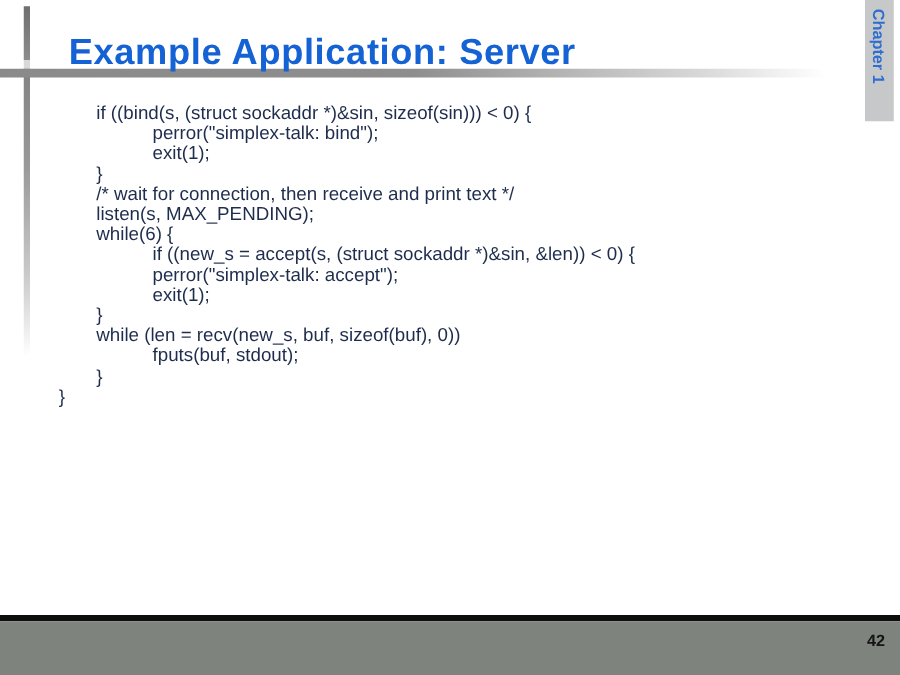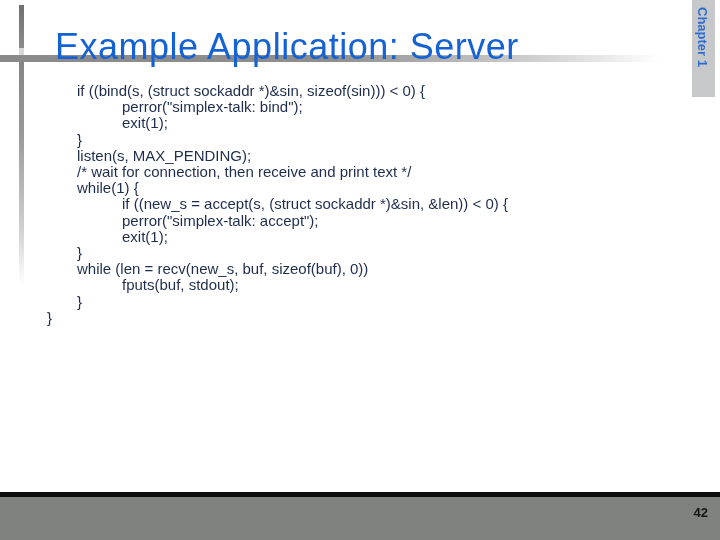--- a/index.html
+++ b/index.html
@@ -32,21 +32,21 @@
     background: linear-gradient(to bottom, #828282 0%, #9a9a9a 35%, #cfcfcf 75%, #ffffff 100%);
   }
   .hrule {
     position: absolute; left: 0; top: 55px;
     width: 660px; height: 7px;
     background: linear-gradient(to right, #8a8a8a 0%, #8e8e8e 50%, #d8d8d8 85%, #ffffff 100%);
   }
 
   .title {
     position: absolute; left: 55px; top: 26px;
-    font-size: 36px; font-weight: normal;
+    font-size: 29px; font-weight: bold;
     color: #1562d4;
     white-space: nowrap;
     letter-spacing: 0.5px;
   }
 
   
   .chapter-tab {
     position: absolute; left: 692px; top: 0;
     width: 23px; height: 97px;
     background: #c7c8c9;
@@ -104,23 +104,23 @@
 
   <div class="chapter-tab">
     <div class="tab-label">Chapter 1</div>
   </div>
 
   <div class="code-block" id="code-block">
       <div class="code-line ind1">if ((bind(s, (struct sockaddr *)&amp;sin, sizeof(sin))) &lt; 0) {</div>
       <div class="code-line ind2">perror("simplex-talk: bind");</div>
       <div class="code-line ind2">exit(1);</div>
       <div class="code-line ind1">}</div>
+      <div class="code-line ind1">/* wait for connection, then receive and print text */</div>
       <div class="code-line ind1">listen(s, MAX_PENDING);</div>
-      <div class="code-line ind1">/* wait for connection, then receive and print text */</div>
-      <div class="code-line ind1">while(1) {</div>
+      <div class="code-line ind1">while(6) {</div>
       <div class="code-line ind2">if ((new_s = accept(s, (struct sockaddr *)&amp;sin, &amp;len)) &lt; 0) {</div>
       <div class="code-line ind2">perror("simplex-talk: accept");</div>
       <div class="code-line ind2">exit(1);</div>
       <div class="code-line ind1">}</div>
       <div class="code-line ind1">while (len = recv(new_s, buf, sizeof(buf), 0))</div>
       <div class="code-line ind2">fputs(buf, stdout);</div>
       <div class="code-line ind1">}</div>
       <div class="code-line ind0">}</div>
     </div>
 

